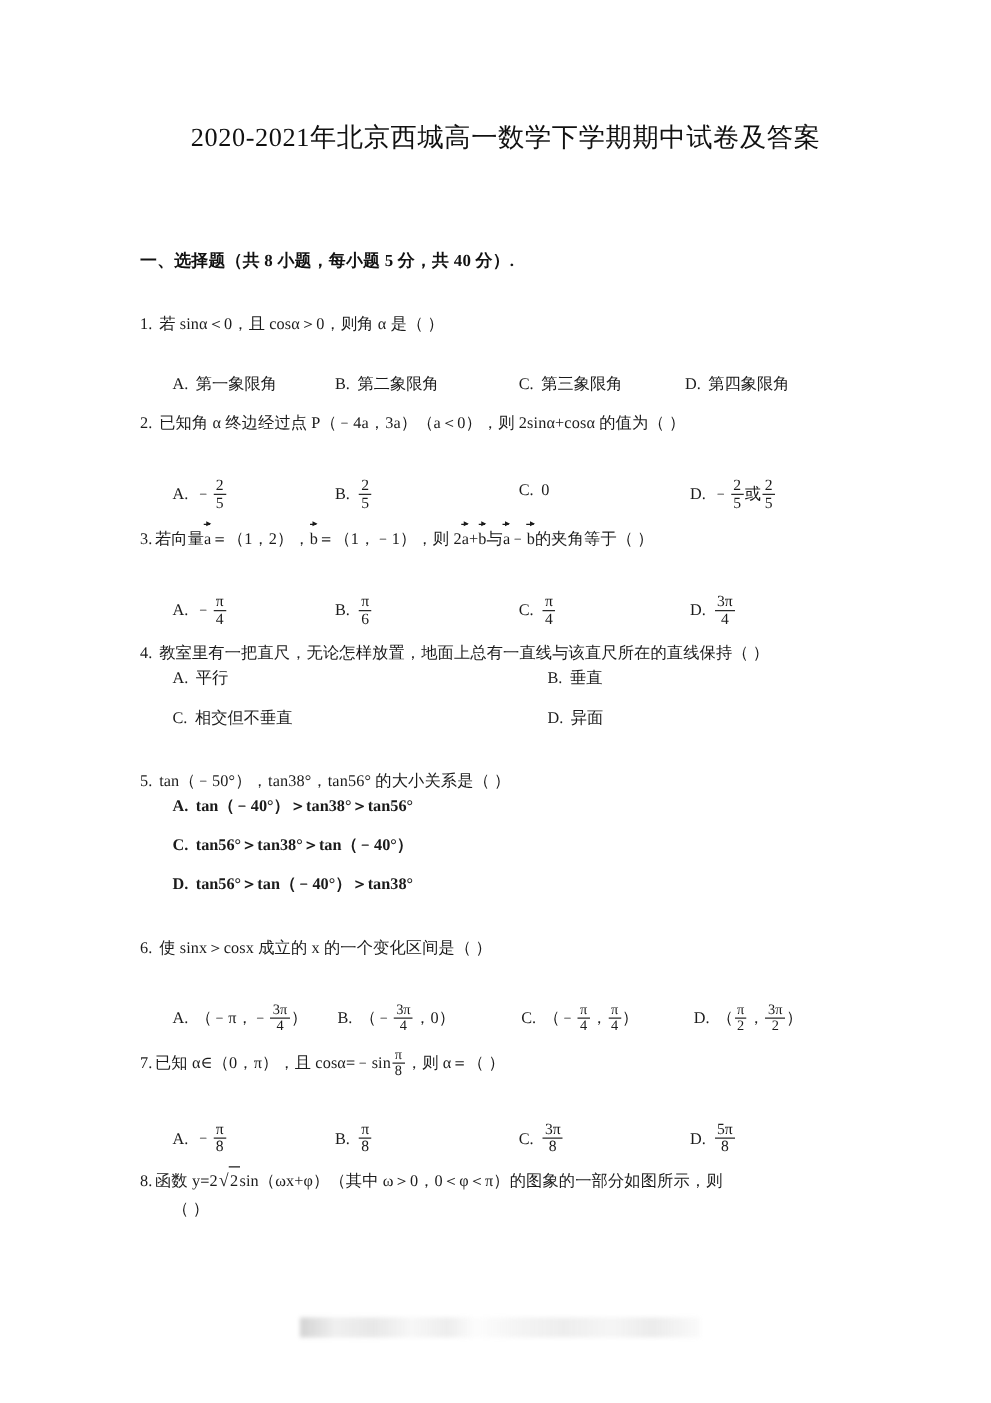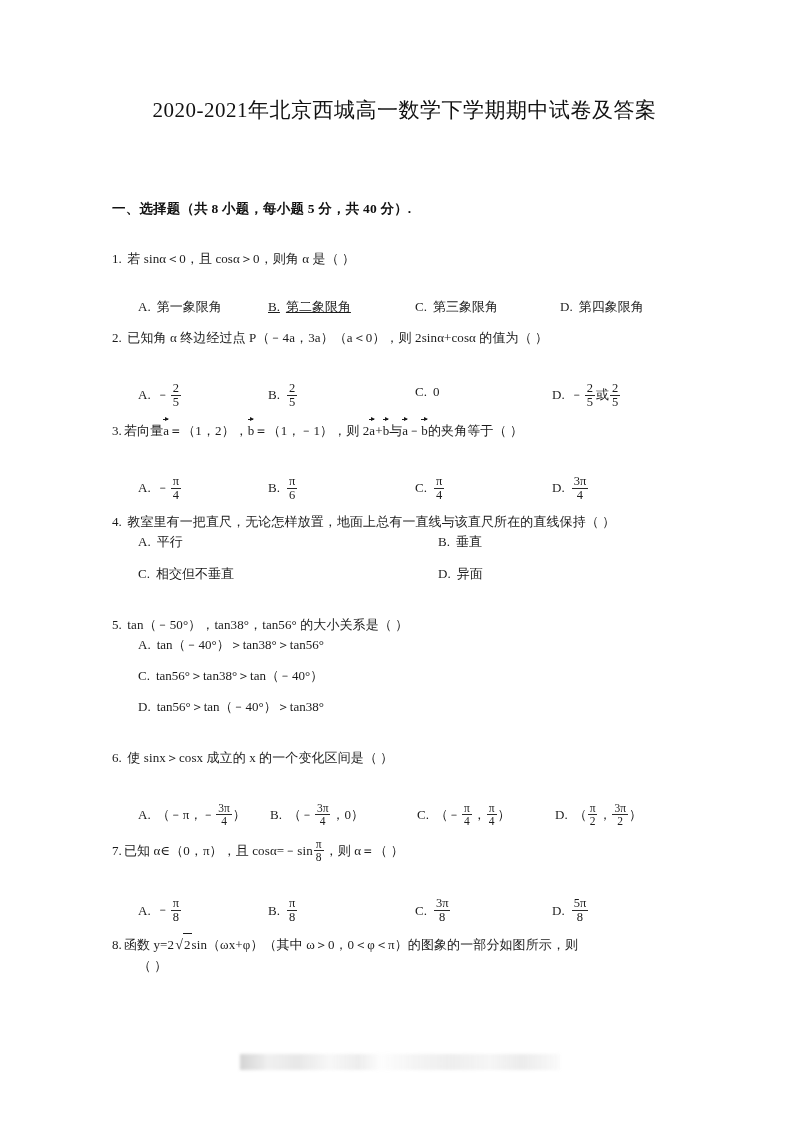--- a/index.html
+++ b/index.html
@@ -89,20 +89,21 @@
 
   .opt .lab { margin-right: 6px; }
 
   
   .opt-stack .opt-line {
     font-size: 13px;
     line-height: 20px;
     padding-left: 26px;
     margin-bottom: 11px;
     white-space: nowrap;
+    font-weight: bold;
   }
   .opt-stack .opt-line .lab { margin-right: 6px; }
 
   
   .opt-grid { padding-left: 26px; }
   .opt-grid .gline {
     font-size: 13px;
     line-height: 20px;
     margin-bottom: 12px;
     position: relative;
@@ -206,27 +207,27 @@
 
     <div class="q">
       <div class="q-stem">
         <span class="num">1.</span>
         <span>若 sinα＜0，且 cosα＞0，则角 α 是（      ）</span>
       </div>
       <div class="opts-row plain">
         <div class="opt" style="left:26px;">
           <span class="lab">A.</span><span>第一象限角</span>
         </div>
-        <div class="opt" style="left:156px;text-decoration:underline;">
+        <div class="opt" style="left:156px;">
           <span class="lab">B.</span><span>第二象限角</span>
         </div>
         <div class="opt" style="left:303px;">
           <span class="lab">C.</span><span>第三象限角</span>
         </div>
-        <div class="opt" style="left:448px;">
+        <div class="opt" style="left:436px;">
           <span class="lab">D.</span><span>第四象限角</span>
         </div>
       </div>
     </div>
 
     <div class="q">
       <div class="q-stem">
         <span class="num">2.</span>
         <span>已知角 α 终边经过点 P（﹣4a，3a）（a＜0），则 2sinα+cosα 的值为（      ）</span>
       </div>

